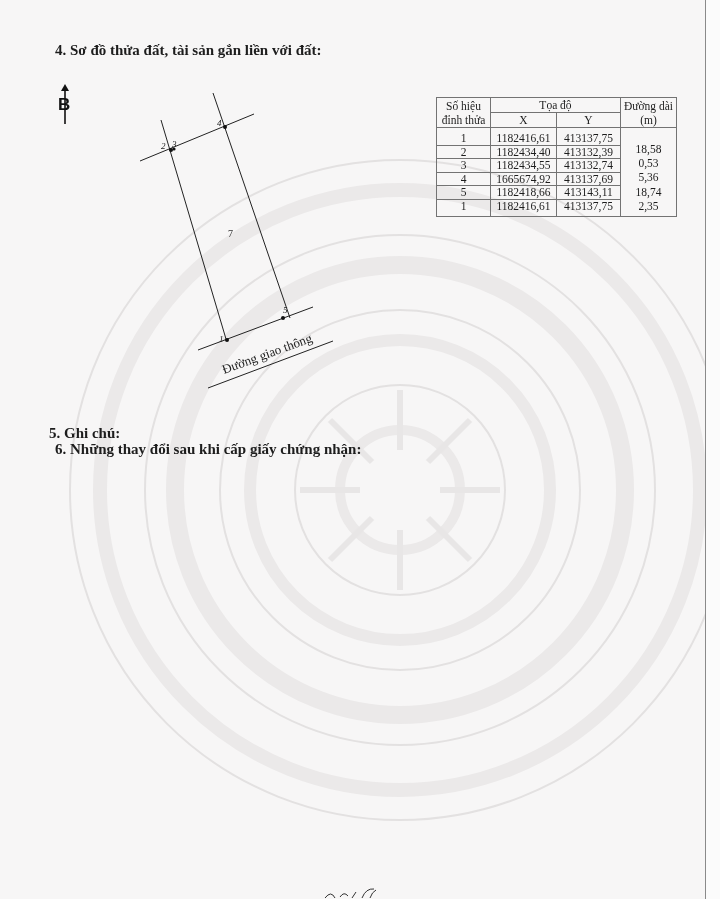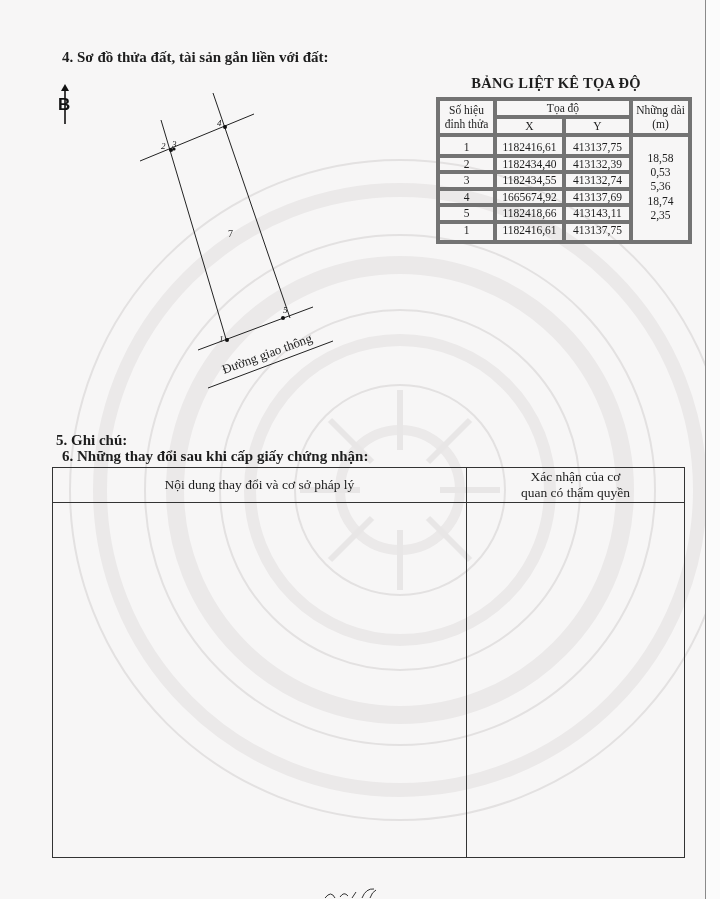--- a/index.html
+++ b/index.html
@@ -13,41 +13,41 @@
     position: absolute; left: 0; top: 0; width: 705px; height: 899px;
     background: #f7f6f6;
     border-right: 1px solid #8a8a8a;
   }
   .strip {
     position: absolute; left: 706px; top: 0; width: 14px; height: 899px;
     background: #fbfbfb;
   }
   .watermark { position: absolute; left: 0; top: 0; width: 705px; height: 899px; pointer-events: none; }
   .heading {
-    position: absolute; font-weight: bold; font-size: 15px; margin: 12px;
+    position: absolute; font-weight: bold; font-size: 15px; margin: 5px;
   }
   #h4 { left: 50px; top: 37px; }
   #h5 { left: 44px; top: 420px; }
   #h6 { left: 50px; top: 436px; }
 
   .north { position: absolute; left: 55px; top: 84px; width: 20px; height: 40px; }
 
   .sketch { position: absolute; left: 0; top: 0; width: 705px; height: 420px; }
   .sketch text { font-family: "Liberation Serif", serif; }
 
   .coord-title {
     position: absolute; left: 436px; top: 75px; width: 240px; text-align: center;
     font-weight: bold; font-size: 14.5px; letter-spacing: 0.3px;
   }
   table.coords {
     position: absolute; left: 436px; top: 97px;
     border-collapse: collapse; font-size: 11.5px;
   }
   table.coords td, table.coords th {
-    border: 4px solid #737373; text-align: center; font-weight: normal; padding: 0;
+    border: 1px solid #737373; text-align: center; font-weight: normal; padding: 0;
     line-height: 12.6px;
     margin-left: 27px;
   }
   table.coords thead th { line-height: 14px; }
   table.coords tbody tr:first-child td { padding-top: 4px; }
   .c-point { width: 53px; }
   .c-x { width: 65px; }
   .c-y { width: 63px; }
   .c-len { width: 55px; }
   .len-col { vertical-align: top; }
@@ -126,28 +126,27 @@
       <text x="161" y="149">2</text>
       <text x="172" y="147">3</text>
       <text x="217" y="126">4</text>
       <text x="283" y="313">5</text>
       <text x="219" y="342">1</text>
     </g>
     <text x="228" y="237" font-size="10" fill="#333">7</text>
     <text x="0" y="0" font-size="13" fill="#222" transform="translate(224,374) rotate(-20)">Đường giao thông</text>
   </svg>
 
-  <div class="coord-title">BẢNG LIỆT KÊ TỌA ĐỘ</div>
 
   <table class="coords">
     <thead>
       <tr>
         <th rowspan="2" class="c-point">Số hiệu đỉnh thửa</th>
         <th colspan="2">Tọa độ</th>
-        <th rowspan="2" class="c-len">Những dài (m)</th>
+        <th rowspan="2" class="c-len">Đường dài (m)</th>
       </tr>
       <tr>
         <th class="c-x">X</th>
         <th class="c-y">Y</th>
       </tr>
     </thead>
     <tbody>
       <tr>
         <td>1</td>
         <td>1182416,61</td>
@@ -184,35 +183,18 @@
         <td style="padding-bottom:3px">1</td>
         <td style="padding-bottom:3px">1182416,61</td>
         <td style="padding-bottom:3px">413137,75</td>
       </tr>
     </tbody>
   </table>
 
   <h2 id="h5" class="heading">5. Ghi chú:</h2>
   <h2 id="h6" class="heading">6. Những thay đổi sau khi cấp giấy chứng nhận:</h2>
 
-  <table class="changes">
-    <thead>
-      <tr>
-        <th class="ch-left">Nội dung thay đổi và cơ sở pháp lý</th>
-        <th>
-          <div>Xác nhận của cơ</div>
-          <div>quan có thẩm quyền</div>
-        </th>
-      </tr>
-    </thead>
-    <tbody>
-      <tr>
-        <td></td>
-        <td></td>
-      </tr>
-    </tbody>
-  </table>
 
   <svg class="handmark" viewBox="0 0 90 15">
     <path d="M5 14 q6 -8 10 0 M20 13 q4 -6 8 -1 M32 14 l4 -6 M42 14 q4 -10 12 -9 M50 14 q2 -6 6 -8" stroke="#333" stroke-width="1" fill="none"></path>
   </svg>
 </div>
 <div class="strip"></div>
 
 </body></html>

